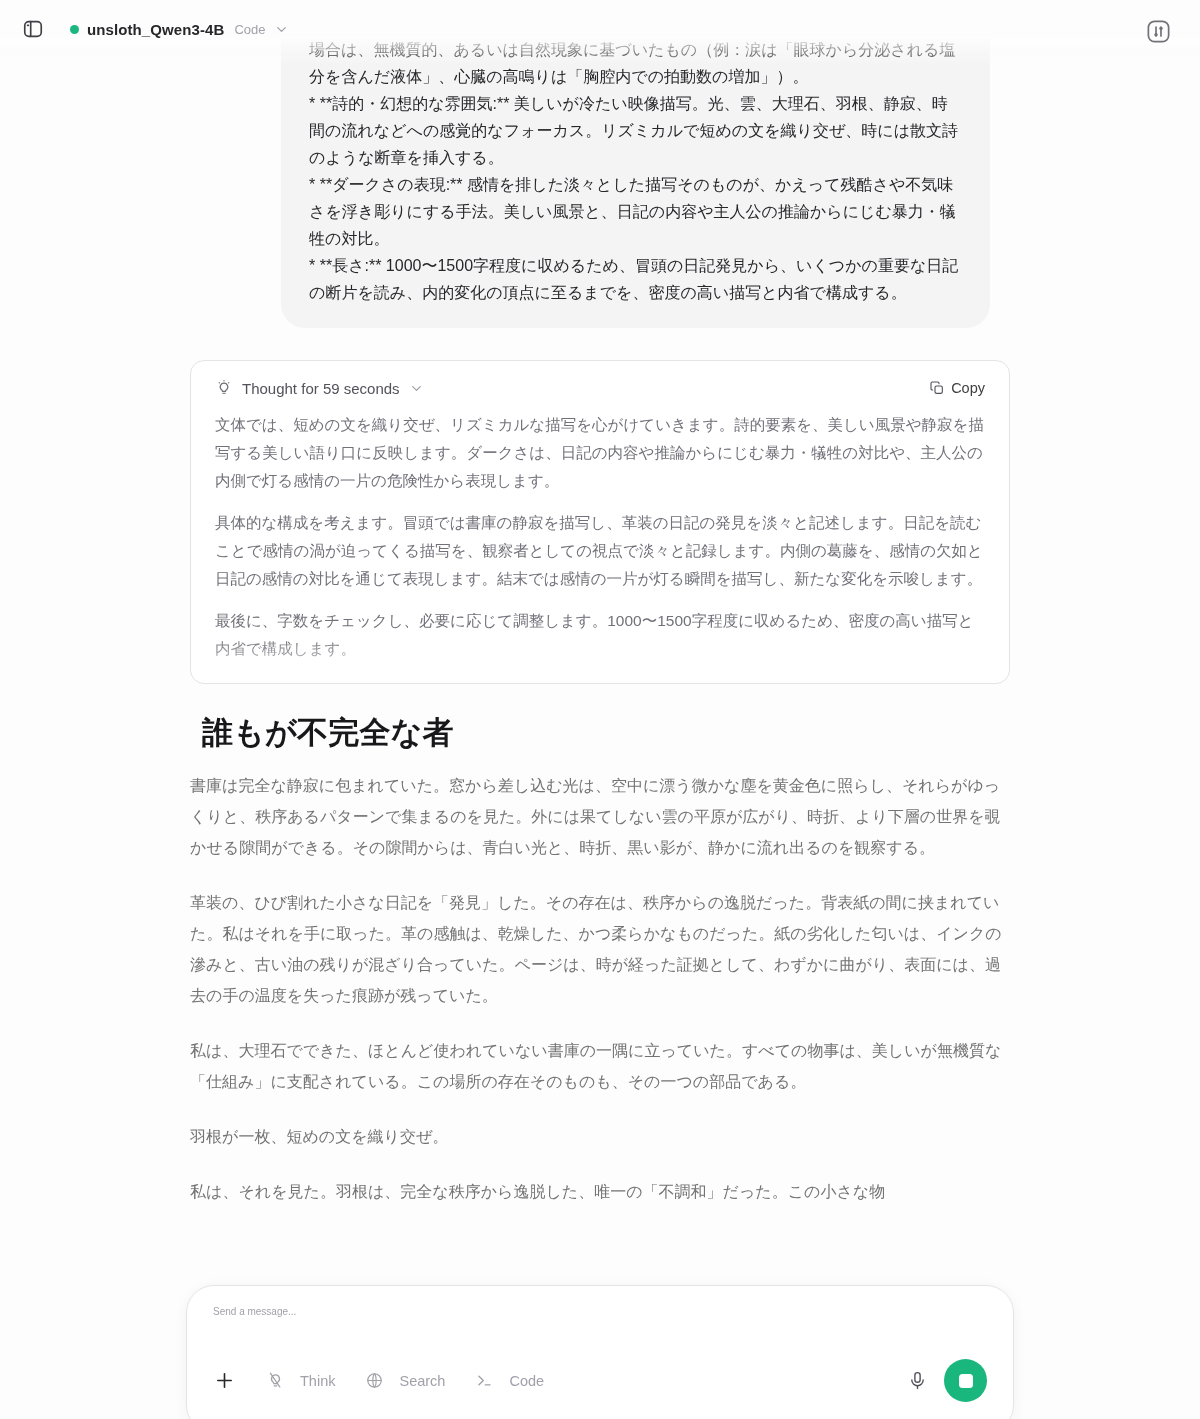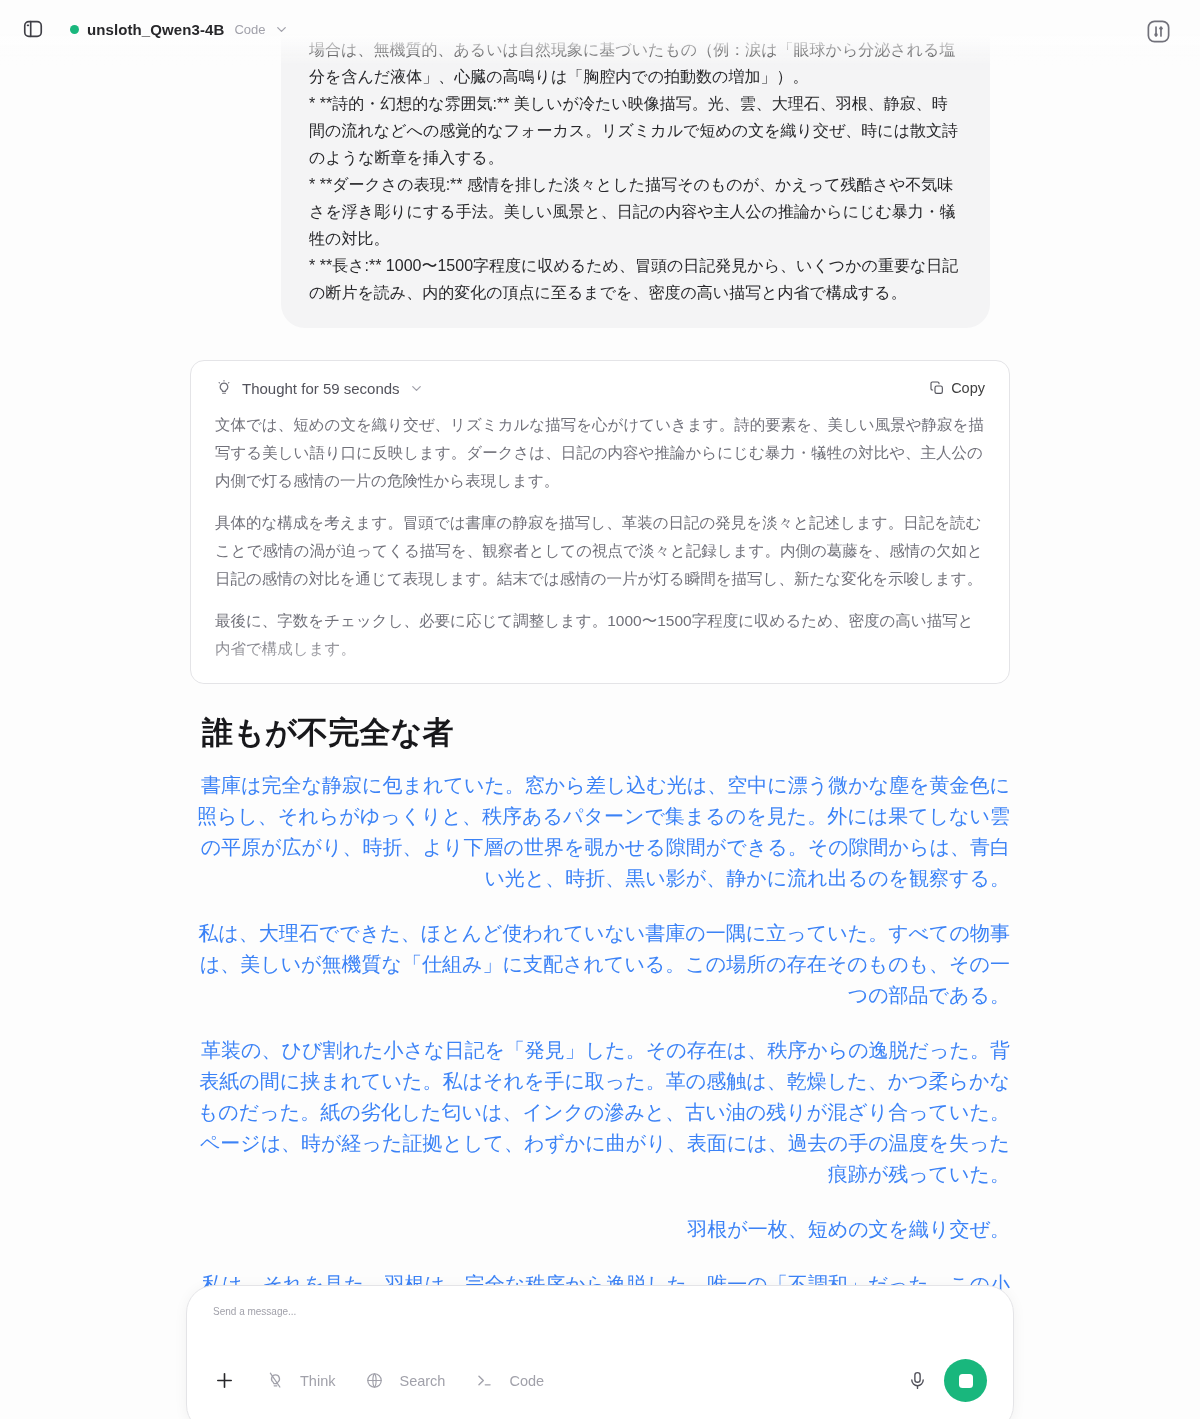--- a/index.html
+++ b/index.html
@@ -52,21 +52,21 @@
   .thought-body p { font-size: 15.5px; line-height: 28px; color: #71717a; margin-bottom: 14px; }
   .thought-body p:last-child { margin-bottom: 0; }
   .thought-fade {
     position: absolute; left: 1px; right: 1px; bottom: 0; height: 46px;
     background: linear-gradient(to bottom, rgba(255,255,255,0), rgba(255,255,255,.9));
     border-radius: 0 0 14px 14px; pointer-events: none;
   }
 
   
   .response-title { margin: 28px 12px 16px; font-size: 31px; font-weight: 800; color: #18181b; letter-spacing: .2px; }
-  .response-body p { font-size: 20px; line-height: 31px; color: #3b82f6; margin-bottom: 24px; text-align: right; }
+  .response-body p { font-size: 16px; line-height: 31px; color: #737373; margin-bottom: 24px; }
 
   
   .composer {
     position: fixed; left: 50%; bottom: -14px; transform: translateX(-50%);
     width: 828px; height: 148px; z-index: 50;
     background: #ffffff; border: 1px solid #e4e4e7; border-radius: 28px;
     box-shadow: 0 2px 14px rgba(0,0,0,.05);
     padding: 20px 26px 30px; display: flex; flex-direction: column; justify-content: space-between;
   }
   .composer textarea {
@@ -169,22 +169,22 @@
       <p>具体的な構成を考えます。冒頭では書庫の静寂を描写し、革装の日記の発見を淡々と記述します。日記を読むことで感情の渦が迫ってくる描写を、観察者としての視点で淡々と記録します。内側の葛藤を、感情の欠如と日記の感情の対比を通じて表現します。結末では感情の一片が灯る瞬間を描写し、新たな変化を示唆します。</p>
       <p>最後に、字数をチェックし、必要に応じて調整します。1000〜1500字程度に収めるため、密度の高い描写と内省で構成します。</p>
     </div>
     <div class="thought-fade"></div>
   </div>
 
   <h1 class="response-title">誰もが不完全な者</h1>
 
   <div class="response-body">
     <p>書庫は完全な静寂に包まれていた。窓から差し込む光は、空中に漂う微かな塵を黄金色に照らし、それらがゆっくりと、秩序あるパターンで集まるのを見た。外には果てしない雲の平原が広がり、時折、より下層の世界を覗かせる隙間ができる。その隙間からは、青白い光と、時折、黒い影が、静かに流れ出るのを観察する。</p>
+    <p>革装の、ひび割れた小さな日記を「発見」した。その存在は、秩序からの逸脱だった。背表紙の間に挟まれていた。私はそれを手に取った。革の感触は、乾燥した、かつ柔らかなものだった。紙の劣化した匂いは、インクの滲みと、古い油の残りが混ざり合っていた。ページは、時が経った証拠として、わずかに曲がり、表面には、過去の手の温度を失った痕跡が残っていた。</p>
     <p>私は、大理石でできた、ほとんど使われていない書庫の一隅に立っていた。すべての物事は、美しいが無機質な「仕組み」に支配されている。この場所の存在そのものも、その一つの部品である。</p>
-    <p>革装の、ひび割れた小さな日記を「発見」した。その存在は、秩序からの逸脱だった。背表紙の間に挟まれていた。私はそれを手に取った。革の感触は、乾燥した、かつ柔らかなものだった。紙の劣化した匂いは、インクの滲みと、古い油の残りが混ざり合っていた。ページは、時が経った証拠として、わずかに曲がり、表面には、過去の手の温度を失った痕跡が残っていた。</p>
     <p>羽根が一枚、短めの文を織り交ぜ。</p>
     <p>私は、それを見た。羽根は、完全な秩序から逸脱した、唯一の「不調和」だった。この小さな物</p>
   </div>
 </div>
 
 <div class="composer">
   <textarea placeholder="Send a message..." style=""></textarea>
   <div class="composer-row">
     <div class="composer-left">
       <button class="icon-btn" style="padding:0;">

